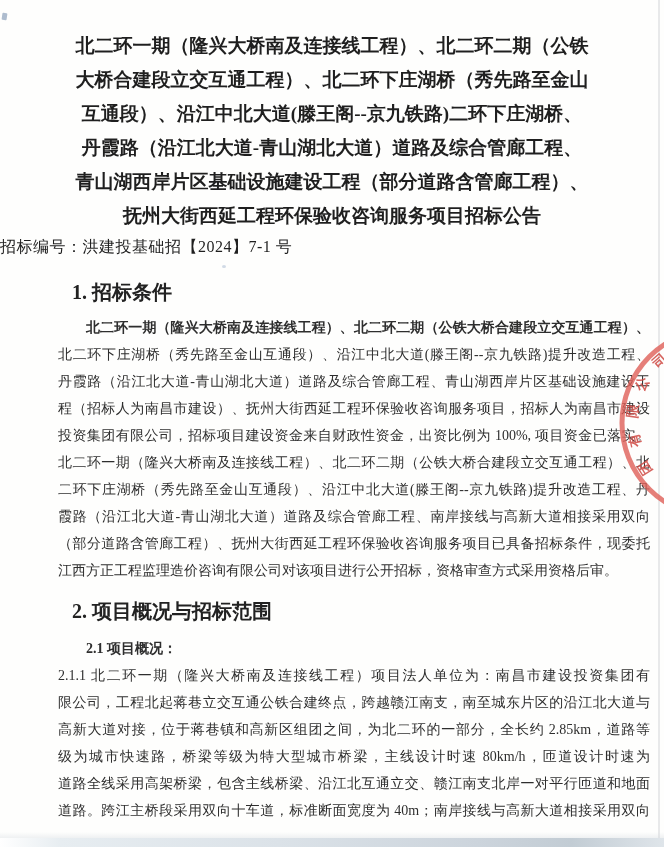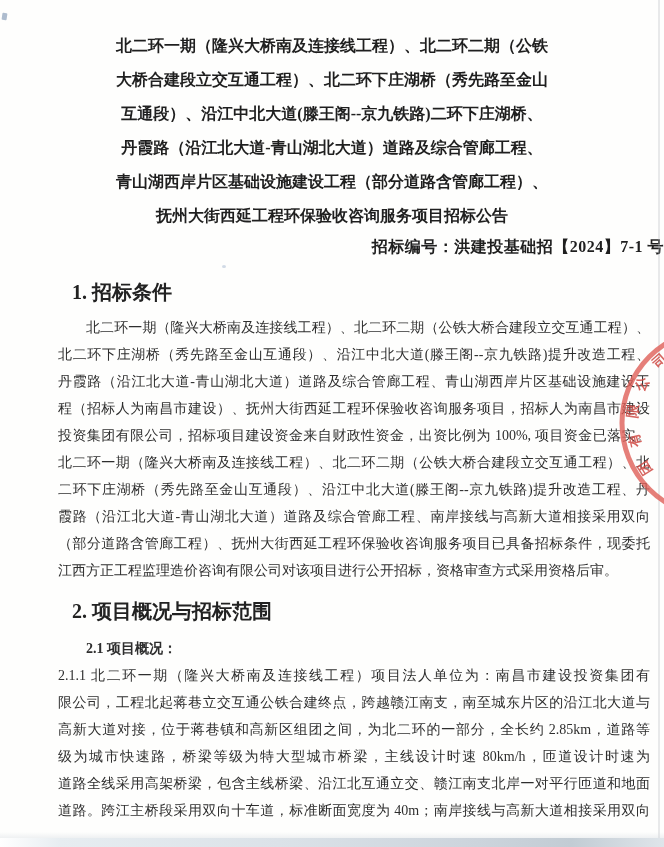--- a/index.html
+++ b/index.html
@@ -10,27 +10,27 @@
     background:#fefefdff;
     overflow:hidden;
     font-family:"Liberation Serif","DejaVu Serif",serif;
     color:#2e2e2e;
   }
   
   .title-block{margin:29px 72px 0 72px;color:#1f1f1f;}
   .title-line{
     text-align:center;
     height:34px;line-height:34px;
-    font-size:16px;font-weight:bold;
+    font-size:19px;font-weight:bold;
     overflow:hidden;white-space:nowrap;
   }
   .tender-no{
     margin-top:1px;
-    text-align:right;
-    font-size:16px;font-weight:bold;
+    text-align:left;
+    font-size:16px;font-weight:normal;
     height:26px;line-height:26px;color:#1f1f1f;
     letter-spacing:0.5px;
   }
   
   .content{margin:0 14px 0 58px;}
   .sec-heading{
     margin-top:20px;
     padding-left:14px;
     font-size:20px;font-weight:bold;
     height:24px;line-height:24px;color:#222;
@@ -38,21 +38,21 @@
   .sec-heading.second{margin-top:15px;}
   .para{margin-top:10px;font-size:14px;}
   .tline{
     height:27px;line-height:27px;
     font-size:14px;
     text-align:justify;
     text-align-last:justify;
     overflow:hidden;
     color:#2e2e2e;
   }
-  .tline.first{text-indent:2em;}
+  .tline.first{text-indent:2em;font-weight:bold;}
   .tline.natural{text-align-last:left;}
   .sub-line{
     margin-top:12px;
     padding-left:28px;
     height:27px;line-height:27px;
     font-size:14px;text-align:left;color:#2e2e2e;font-weight:bold;
   }
   
   .seal{
     position:absolute;left:606px;top:335px;

